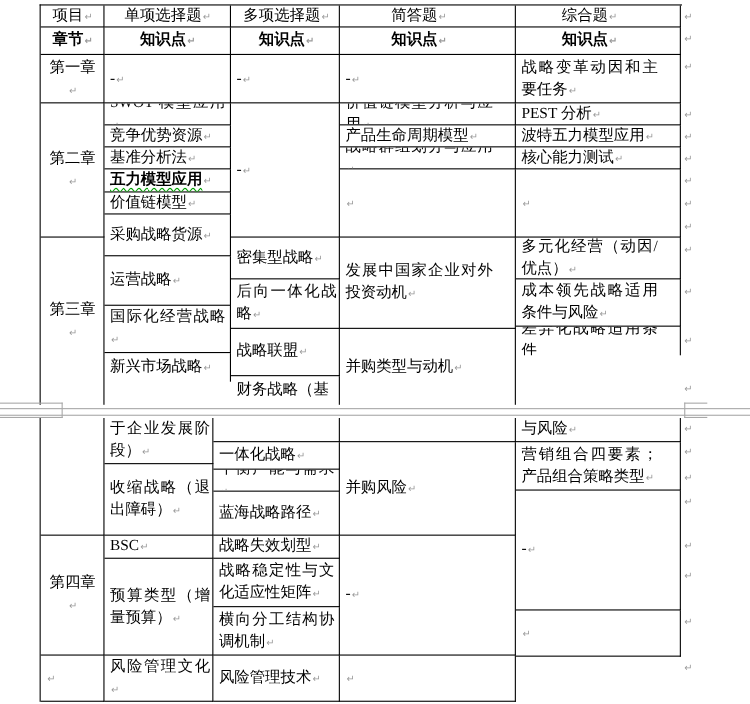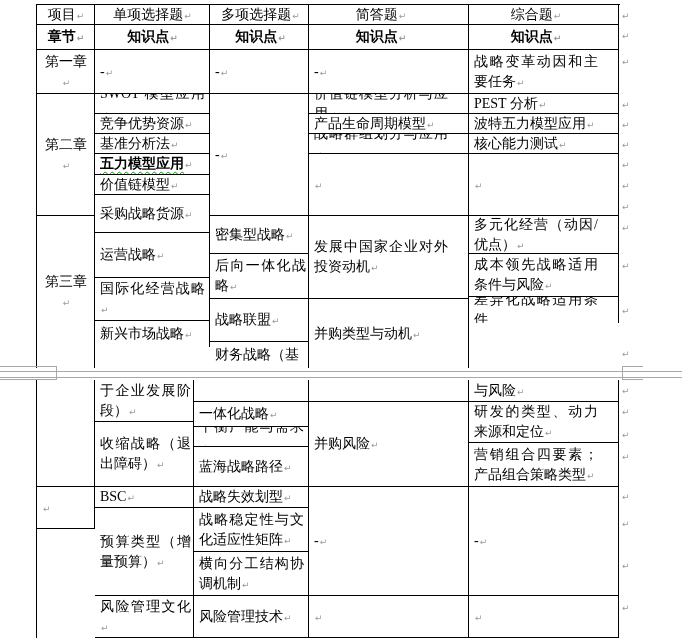--- a/index.html
+++ b/index.html
@@ -188,20 +188,23 @@
   <div class="pb-line" style="top:377px"></div>
   <div class="pb-notch-l"></div>
   <div class="pb-notch-r"></div>
 
   <div class="frag frag-bot" style="top:380px;">
 
     <div class="col c1" style="width:58px">
       <div class="cell" style="height:107px">
           <div class="t"><span></span></div>
         </div>
+      <div class="cell ct" style="height:109px">
+          <div class="t"><span>第四章</span><span class="pm">↵</span></div>
+        </div>
       <div class="cell" style="height:42px">
           <div class="t"><span></span><span class="pm">↵</span></div>
         </div>
     </div>
 
     <div class="col c3" style="width:99px">
       <div class="cell" style="height:42px">
           <div class="t"><span>于企业发展阶段）</span><span class="pm">↵</span></div>
         </div>
       <div class="cell" style="height:65px">
@@ -256,23 +259,20 @@
           <div class="t"><span>-</span><span class="pm">↵</span></div>
         </div>
       <div class="cell" style="height:42px">
           <div class="t"><span></span><span class="pm">↵</span></div>
         </div>
     </div>
 
     <div class="col c5" style="width:150px">
       <div class="cell" style="height:22px">
           <div class="t"><span>与风险</span><span class="pm">↵</span></div>
-        </div>
-      <div class="cell" style="height:41px">
-          <div class="t"><span>研发的类型、动力来源和定位</span><span class="pm">↵</span></div>
         </div>
       <div class="cell" style="height:44px">
           <div class="t"><span>营销组合四要素；产品组合策略类型</span><span class="pm">↵</span></div>
         </div>
       <div class="cell" style="height:109px">
           <div class="t"><span>-</span><span class="pm">↵</span></div>
         </div>
       <div class="cell" style="height:42px">
           <div class="t"><span></span><span class="pm">↵</span></div>
         </div>

